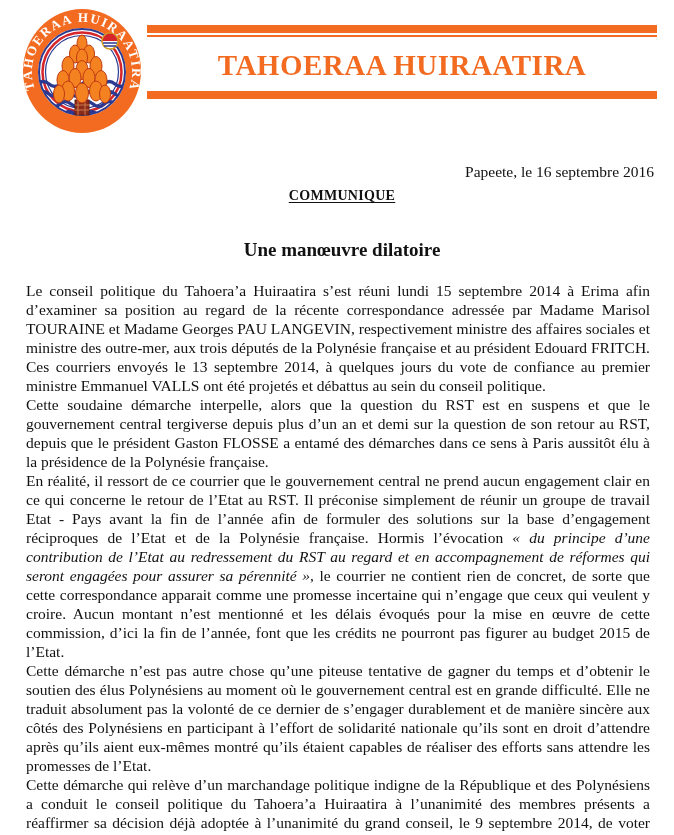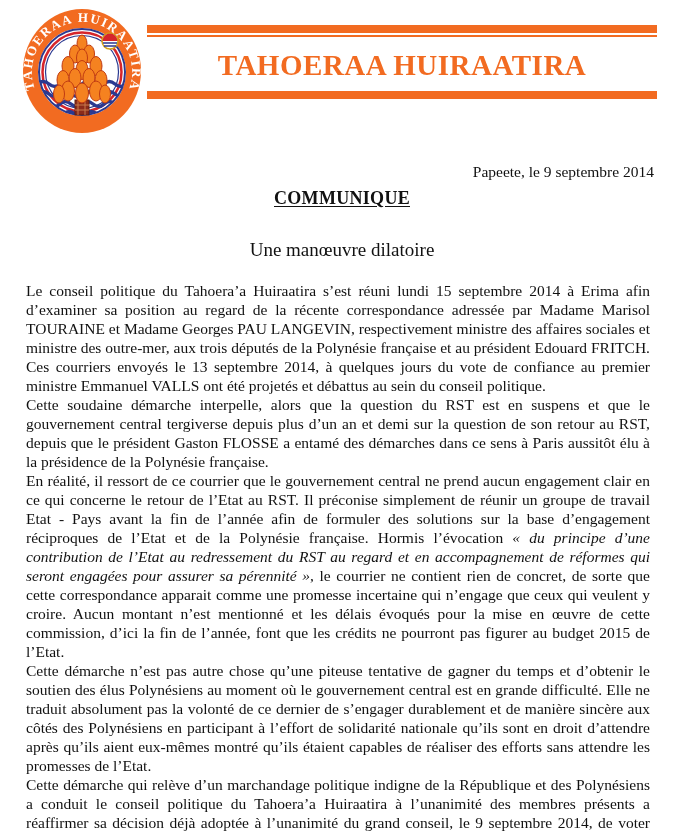--- a/index.html
+++ b/index.html
@@ -45,33 +45,33 @@
     top:163px;
     left:26px; right:20px;
     text-align:right;
     font-size:15.5px;
   }
   .communique{
     position:absolute;
     top:188px;
     left:26px; right:16px;
     text-align:center;
-    font-size:18px;
+    font-size:14px;
     font-weight:bold;
     letter-spacing:0.3px;
     text-decoration:underline;
     text-underline-offset:2px;
   }
   .subject{
     position:absolute;
     top:239px;
     left:26px; right:16px;
     text-align:center;
     font-size:19px;
-    font-weight:normal;
+    font-weight:bold;
   }
   .doc-body{
     position:absolute;
     top:281px;
     left:26px; right:24px;
     font-size:15.5px;
     line-height:19px;
     text-align:justify;
   }
   .doc-body p.para{margin:0;padding:0;}
@@ -140,21 +140,21 @@
     </svg>
   </div>
 
   <div class="header-rules">
     <div class="bar-thick"></div>
     <div class="bar-thin"></div>
     <div class="party-title">TAHOERAA HUIRAATIRA</div>
     <div class="bar-thick"></div>
   </div>
 
-  <div class="dateline">Papeete, le 9 septembre 2014</div>
+  <div class="dateline">Papeete, le 16 septembre 2016</div>
 
   <div class="communique">COMMUNIQUE</div>
   <div class="subject">Une manœuvre dilatoire</div>
 
   <div class="doc-body">
       <p class="para"><span>Le conseil politique du Tahoera’a Huiraatira s’est réuni  lundi 15 septembre 2014 à Erima afin d’examiner sa position au regard de la récente correspondance adressée par Madame Marisol TOURAINE et Madame Georges  PAU LANGEVIN, respectivement ministre des affaires sociales et ministre des outre-mer, aux trois députés de la Polynésie française et au président Edouard FRITCH. Ces courriers envoyés le 13 septembre 2014, à quelques jours du vote de confiance au premier ministre Emmanuel VALLS ont été projetés et débattus au sein du conseil politique.</span></p>
       <p class="para"><span>Cette soudaine démarche interpelle, alors que la question du RST est en suspens et que le gouvernement central tergiverse depuis plus d’un an et demi sur la question de son retour au RST, depuis que le président Gaston FLOSSE a entamé des démarches dans ce sens à Paris aussitôt élu à la présidence de la Polynésie française.</span></p>
       <p class="para"><span>En réalité, il ressort de ce courrier que le gouvernement central ne prend aucun engagement clair en ce qui concerne le retour de l’Etat au RST. Il préconise simplement de réunir un groupe de travail Etat - Pays avant la fin de l’année  afin de formuler des solutions sur la base d’engagement réciproques de l’Etat et de la Polynésie française. Hormis l’évocation </span><span class="it">« du principe d’une contribution de l’Etat au redressement du RST au regard et en accompagnement de réformes qui seront engagées pour assurer sa pérennité »</span><span>, le courrier ne contient rien de concret, de sorte que cette correspondance apparait comme une promesse incertaine qui n’engage que ceux qui veulent y croire. Aucun montant n’est mentionné et les délais évoqués pour la mise en œuvre de cette commission, d’ici la fin de l’année, font que les crédits ne pourront pas figurer au budget 2015 de l’Etat.</span></p>
       <p class="para"><span>Cette démarche n’est pas autre chose qu’une piteuse tentative de gagner du temps et d’obtenir le soutien des élus Polynésiens au moment où le gouvernement central est en grande difficulté. Elle ne traduit absolument pas  la volonté de ce dernier de s’engager durablement et de manière sincère aux côtés des Polynésiens en participant à l’effort de solidarité nationale qu’ils sont en droit d’attendre après qu’ils aient eux-mêmes montré qu’ils étaient capables de réaliser des efforts sans attendre les promesses de l’Etat.</span></p>
       <p class="para"><span>Cette démarche qui relève d’un marchandage politique indigne de la République et des Polynésiens a conduit le conseil politique du Tahoera’a Huiraatira à l’unanimité des membres présents a réaffirmer sa décision déjà adoptée à l’unanimité du grand conseil, le 9 septembre 2014, de voter contre la déclaration de politique générale du premier ministre.</span></p>

